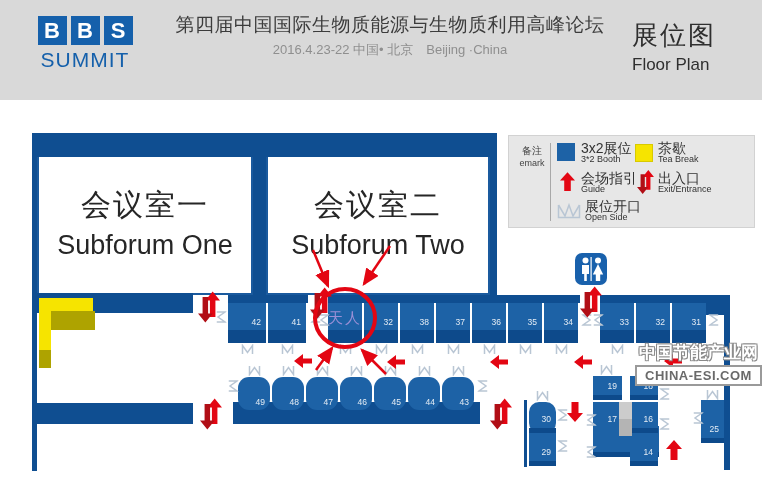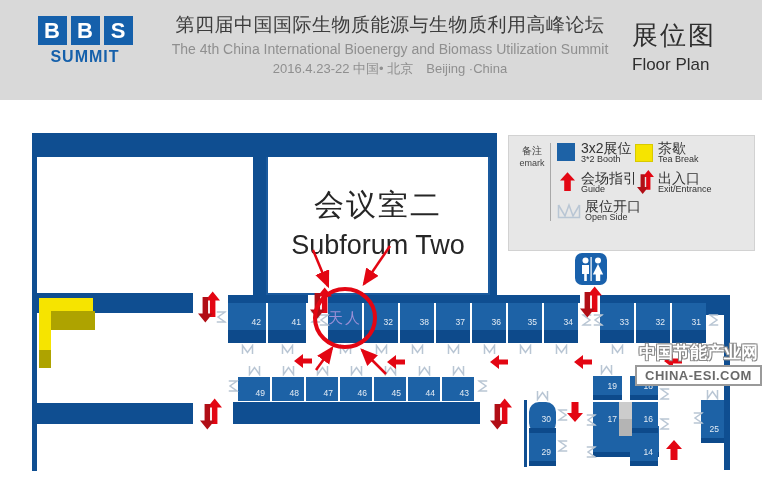--- a/index.html
+++ b/index.html
@@ -4,51 +4,51 @@
 <style>
   html,body{margin:0;padding:0;}
   body{font-family:"Liberation Sans",sans-serif;background:#ffffff;}
   #stage{position:relative;width:762px;height:482px;background:#fff;overflow:hidden;}
   
   #header{position:absolute;left:0;top:0;width:762px;height:100px;background:#d9d9d9;}
   #logo{position:absolute;left:30px;top:16px;width:110px;text-align:center;}
   .logo-squares{display:flex;gap:4px;justify-content:center;}
   .logo-sq{width:29px;height:29px;background:var(--logo-blue,#1560ab);color:#fff;font-weight:bold;
            font-size:22px;line-height:29px;text-align:center;}
-  .logo-sub{color:var(--logo-blue,#1560ab);font-weight:bold;font-size:16px;letter-spacing:1px;margin-top:3px;}
+  .logo-sub{color:var(--logo-blue,#1560ab);font-weight:normal;font-size:21px;letter-spacing:1px;margin-top:3px;}
   #title-block{position:absolute;left:150px;top:12px;width:480px;text-align:center;}
   .title-cn{font-size:19px;color:#3c3c3c;letter-spacing:0.5px;}
   .title-en{font-size:14px;color:#8f8f8f;margin-top:3px;}
   .title-date{font-size:13px;color:#8f8f8f;margin-top:3px;}
   #fp-block{position:absolute;left:632px;top:18px;width:110px;}
   .fp-cn{font-size:26px;color:#2f2f2f;letter-spacing:2px;}
   .fp-en{font-size:17px;color:#2f2f2f;margin-top:2px;}
   
-  #legend{position:absolute;left:508px;top:135px;width:247px;height:116px;background:#e7e7e7;border:1px solid #d2d2d2;box-sizing:border-box;}
+  #legend{position:absolute;left:508px;top:135px;width:247px;height:93px;background:#e7e7e7;border:1px solid #d2d2d2;box-sizing:border-box;}
   .lg-note{position:absolute;left:6px;top:8px;width:34px;text-align:center;color:#444;}
   .lg-note .cn{font-size:10px;}
   .lg-note .en{font-size:9px;}
   .lg-divider{position:absolute;left:41px;top:7px;width:1px;height:78px;background:#a8a8a8;}
   .lg-item{position:absolute;}
   .lg-labels .cn{font-size:14px;color:#333;line-height:11px;}
   .lg-labels .en{font-size:9px;color:#333;line-height:10px;}
   .lg-swatch{width:18px;height:18px;}
   
   #floor{position:absolute;left:0;top:100px;width:762px;height:382px;}
   
   .wall{position:absolute;background:var(--wall-navy,#0f4e91);}
   .room{position:absolute;background:#fff;border:2px solid #1a5a9e;box-sizing:border-box;text-align:center;}
   .room .cn{font-size:30px;color:#262626;margin-top:28px;letter-spacing:2px;}
   .room .en{font-size:27px;color:#262626;margin-top:4px;}
   .grp{position:absolute;}
   .backbar{position:absolute;left:0;top:0;right:0;height:8px;background:var(--wall-navy,#0f4e91);}
   .bth{position:absolute;background:var(--booth-blue,#1d62a6);}
   .bth.down{top:8px;height:27px;}
   .bth.down::after{content:"";position:absolute;left:0;right:0;top:100%;height:13px;background:#0d4a8b;}
-  .bth.up{top:11px;height:24px;}
+  .bth.up{top:11px;height:33px;border-radius:11px;}
   .bth.vert::after{content:"";position:absolute;left:0;right:0;bottom:0;height:5px;background:#0d4a8b;}
   .bth .num{position:absolute;right:5px;bottom:3px;color:rgba(255,255,255,0.88);font-size:8.5px;}
   .bth.vert .num{bottom:9px;}
   .bth .hlt{position:absolute;left:0;right:0;top:6px;text-align:center;color:var(--highlight-text,#9a8fd6);font-size:15px;letter-spacing:2px;}
   .mk{position:absolute;}
   .arrow{position:absolute;}
   .yellow{position:absolute;}
   #pillar{position:absolute;left:619px;top:302px;width:13px;height:34px;background:linear-gradient(#cccccc 50%,#b4b4b4 50%);z-index:4;}
   #restroom{position:absolute;left:575px;top:153px;width:32px;height:32px;background:#1961ac;border-radius:7px;z-index:3;}
   #circle-overlay{position:absolute;left:288px;top:138px;z-index:6;}
@@ -68,21 +68,20 @@
     <div id="logo">
       <div class="logo-squares">
         <div class="logo-sq">B</div>
         <div class="logo-sq">B</div>
         <div class="logo-sq">S</div>
       </div>
       <div class="logo-sub">SUMMIT</div>
     </div>
     <div id="title-block">
       <div class="title-cn">第四届中国国际生物质能源与生物质利用高峰论坛</div>
-      <div class="title-en">The 4th China International Bioenergy and Biomass Utilization Summit</div>
       <div class="title-date">2016.4.23-22 中国• 北京　Beijing ·China</div>
     </div>
     <div id="fp-block">
       <div class="fp-cn">展位图</div>
       <div class="fp-en">Floor Plan</div>
     </div>
   </div>
 
   <div id="legend">
     <div class="lg-note">
@@ -134,20 +133,24 @@
         <path d="M1.5 2 L8 13 L12 2 L16 13 L22.5 2" fill="none" stroke="var(--marker-gray,#b9c6d4)" stroke-width="1.5"></path>
       </svg>
     </div>
     <div class="lg-item lg-labels" style="left:76px;top:65px;">
       <div class="cn">展位开口</div>
       <div class="en">Open Side</div>
     </div>
   </div>
 
   <div id="floor">
+      <div class="room" style="left:37px;top:55px;width:216px;height:140px;">
+  <div class="cn">会议室一</div>
+  <div class="en">Subforum One</div>
+      </div>
       <div class="room" style="left:266px;top:55px;width:224px;height:140px;">
   <div class="cn">会议室二</div>
   <div class="en">Subforum Two</div>
       </div>
       <div class="wall" style="left:32px;top:33px;width:5px;height:338px;"></div>
       <div class="wall" style="left:32px;top:33px;width:465px;height:24px;"></div>
       <div class="wall" style="left:253px;top:55px;width:13px;height:140px;"></div>
       <div class="wall" style="left:490px;top:55px;width:7px;height:140px;"></div>
       <div class="wall" style="left:37px;top:193px;width:156px;height:20px;"></div>
       <div class="wall" style="left:37px;top:303px;width:156px;height:21px;"></div>

